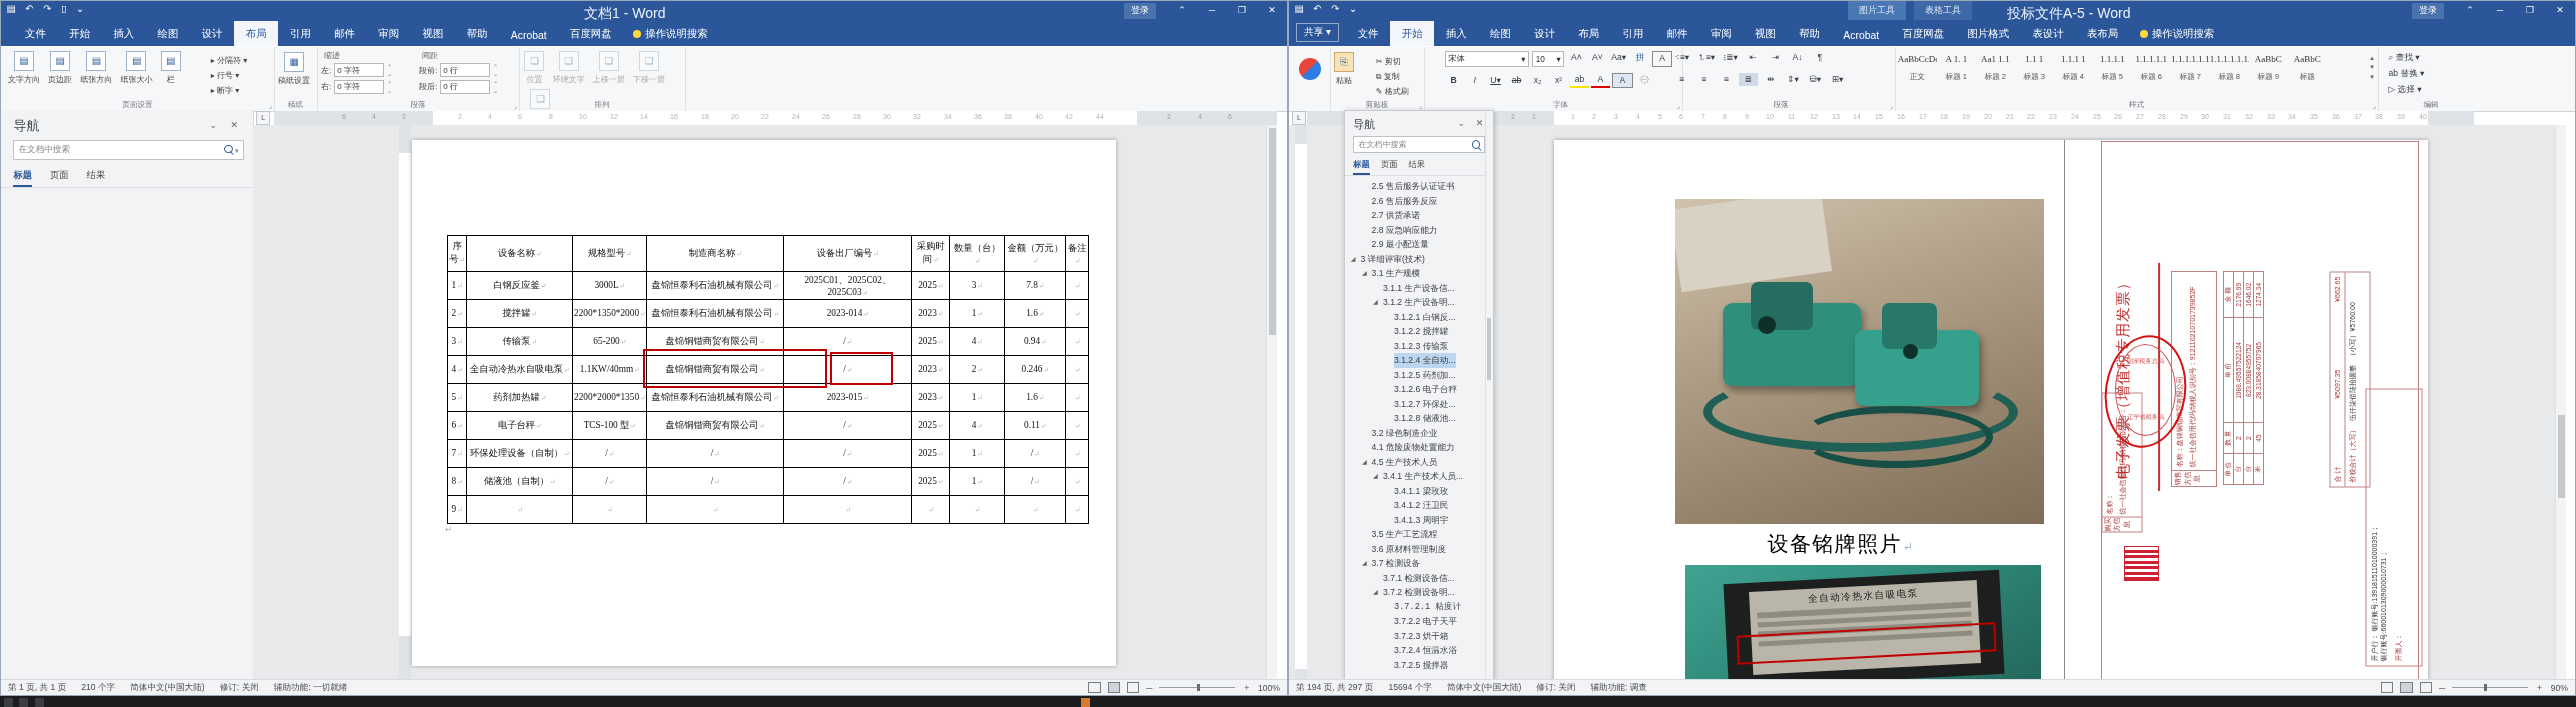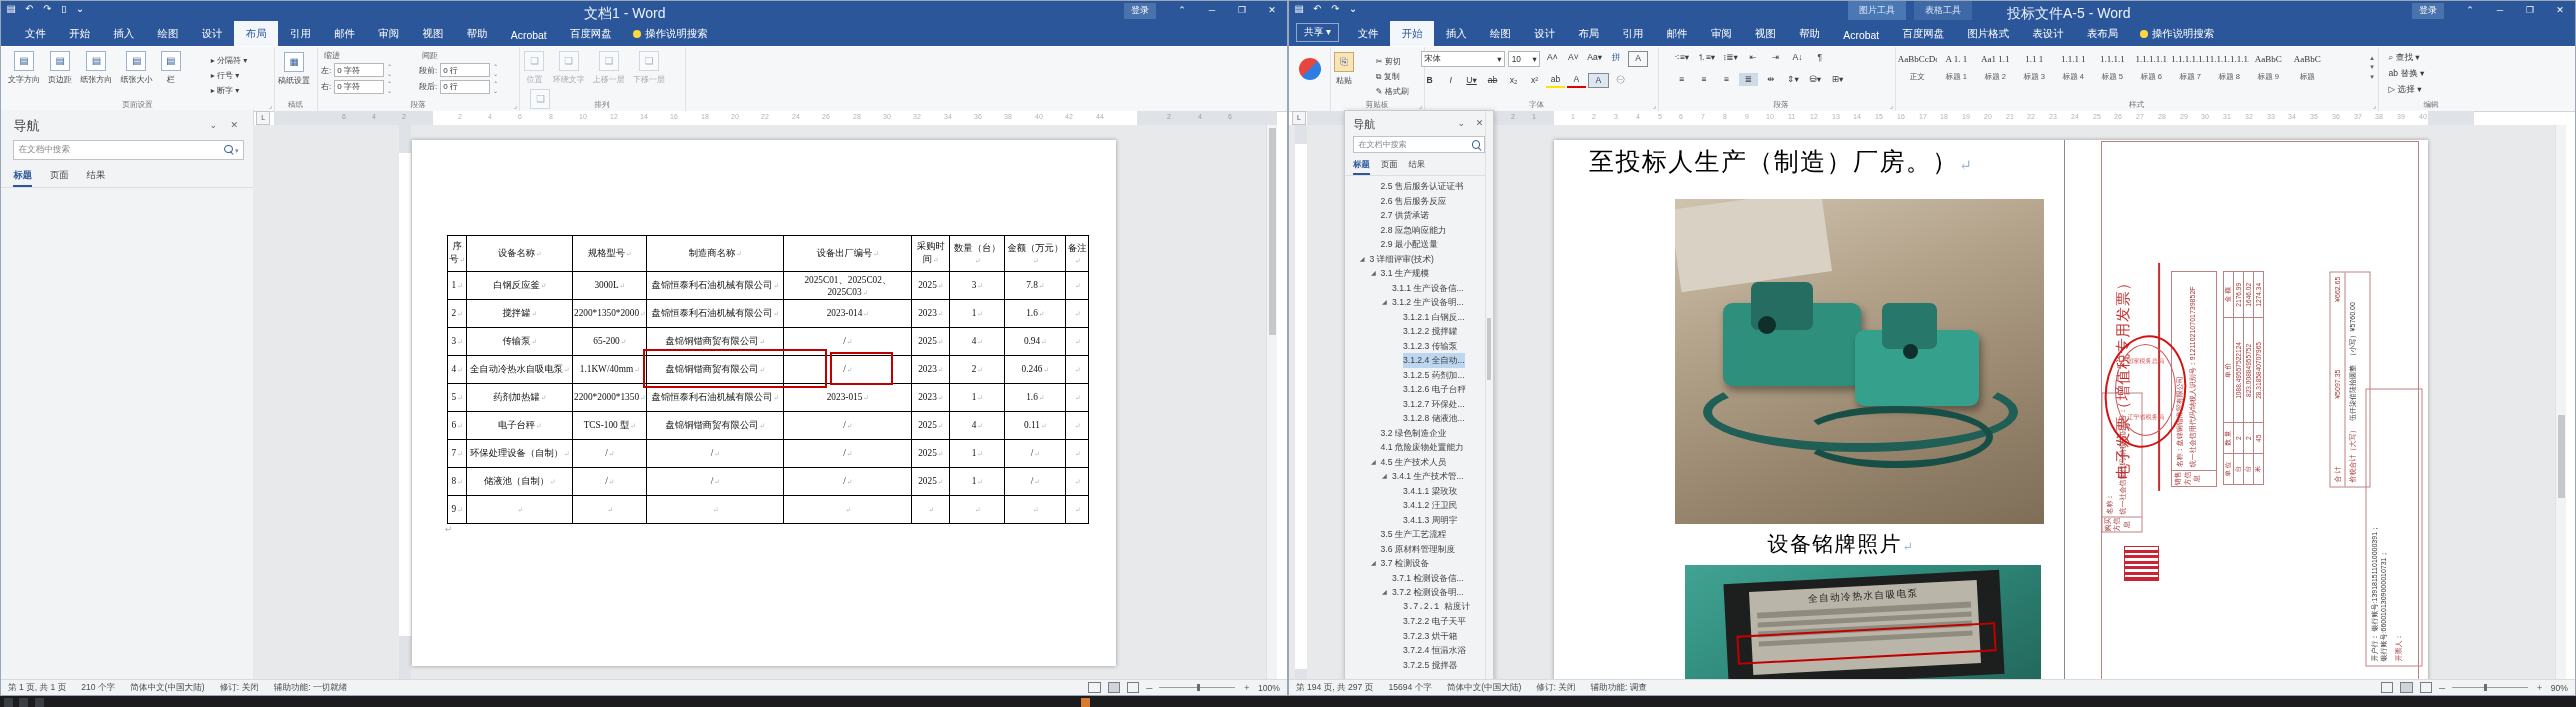--- a/index.html
+++ b/index.html
@@ -460,21 +460,21 @@
           <span>粘贴</span>
         </div>
         <div class="smallcol" id="rclip" style="position:absolute;left:43px;top:2.8px;">
             <div class="smallbtn">✂ 剪切</div>
             <div class="smallbtn">⧉ 复制</div>
             <div class="smallbtn">✎ 格式刷</div>
           </div>
         <div class="glabel">剪贴板</div>
         <div class="glaunch">⌟</div>
       </div>
-      <div class="grp" style="left:126px;width:243px;">
+      <div class="grp" style="left:150px;width:243px;">
         <div style="position:absolute;left:5.5px;top:4.1px;display:flex;gap:2.8px;">
           <span class="combo" style="width:77px;">
               <span>宋体</span>
               <span>▾</span>
             </span>
           <span class="combo" style="width:25px;">
               <span>10</span>
               <span>▾</span>
             </span>
           <span class="gbtn">A˄</span>
@@ -586,21 +586,20 @@
         <div class="rnum rnumw" style="left: 1068px;">38</div>
         <div class="rnum rnumw" style="left: 1090px;">39</div>
         <div class="rnum rnumw" style="left: 1112px;">40</div>
       </div>
 
     <div class="doc" style="left:0;top:124px;width:1277px;height:556px;">
       <div class="vruler" style="left:5.5px;top:0;height:556px;">
           <div style="position:absolute;left:0;width:12.4px;top:19.3px;height:525px;background:#fff;"></div>
         </div>
       <div class="page" style="left:265px;top:14.5px;width:874px;height:542px;">
-        <div class="h1doc" style="left:35px;top:5.5px;"><span>至投标人生产（制造）厂房。）</span><span class="pmark" style="font-size:15px;">↵</span></div>
 
         <div class="photo" style="left:121px;top:59px;width:369px;height:325px;background:linear-gradient(160deg,#cfc3ae 0%,#b3a28a 35%,#96846c 70%,#7e6e58 100%);">
           <div style="position:absolute;left:0;top:0;width:152px;height:83px;background:#d9d2c4;transform:rotate(-8deg);"></div>
           <div style="position:absolute;left:48px;top:104px;width:138px;height:83px;background:#2f8f7d;border-radius:9.7px;box-shadow:2.8px 4.1px 7px rgba(0,0,0,.35);"></div>
           <div style="position:absolute;left:76px;top:83px;width:62px;height:48px;background:#246d60;border-radius:7px;"></div>
           <div style="position:absolute;left:180px;top:131px;width:124px;height:76px;background:#35a18c;border-radius:9.7px;box-shadow:2.8px 4.1px 7px rgba(0,0,0,.35);"></div>
           <div style="position:absolute;left:207px;top:104px;width:55px;height:46px;background:#27776a;border-radius:7px;"></div>
           <div style="position:absolute;left:28px;top:173px;width:297px;height:62px;border:9.7px solid #1f5f55;border-radius:50%;border-top-color:transparent;"></div>
           <div style="position:absolute;left:124px;top:207px;width:180px;height:48px;border:7px solid #174e46;border-radius:50%;border-left-color:transparent;"></div>
           <div style="position:absolute;left:83px;top:117px;width:18px;height:18px;background:#0e2f2a;border-radius:50%;"></div>
@@ -708,21 +707,21 @@
       <div class="navsearch" style="top:25px;left:8.3px;width:122px;height:15px;font-size:8px;">
         <span>在文档中搜索</span>
         <span class="mag"></span>
       </div>
       <div class="navtabs" style="top:48px;left:8.3px;gap:11px;font-size:8.3px;">
         <span class="navtab sel">标题</span>
         <span class="navtab">页面</span>
         <span class="navtab">结果</span>
       </div>
       <div style="position:absolute;left:0;right:0;top:64px;border-top:0.7px solid #dcdee1;"></div>
-      <div id="routline" style="position:absolute;left:12px;right:7px;top:68px;">
+      <div id="routline" style="position:absolute;left:3px;right:7px;top:68px;">
           <div class="oitem">
             <div class="otxt" style="left: 23.5px;">2.5 售后服务认证证书</div>
           </div>
           <div class="oitem">
             <div class="otxt" style="left: 23.5px;">2.6 售后服务反应</div>
           </div>
           <div class="oitem">
             <div class="otxt" style="left: 23.5px;">2.7 供货承诺</div>
           </div>
           <div class="oitem">
@@ -775,21 +774,21 @@
           </div>
           <div class="oitem">
             <div class="otxt" style="left: 23.5px;">4.1 危险废物处置能力</div>
           </div>
           <div class="oitem">
             <div class="tri" style="left: 14px;">◢</div>
             <div class="otxt" style="left: 23.5px;">4.5 生产技术人员</div>
           </div>
           <div class="oitem">
             <div class="tri" style="left: 25px;">◢</div>
-            <div class="otxt" style="left: 35px;">3.4.1 生产技术管...</div>
+            <div class="otxt" style="left: 35px;">3.4.1 生产技术人员...</div>
           </div>
           <div class="oitem">
             <div class="otxt" style="left: 46px;">3.4.1.1 梁玫玫</div>
           </div>
           <div class="oitem">
             <div class="otxt" style="left: 46px;">3.4.1.2 汪卫民</div>
           </div>
           <div class="oitem">
             <div class="otxt" style="left: 46px;">3.4.1.3 周明宇</div>
           </div>

